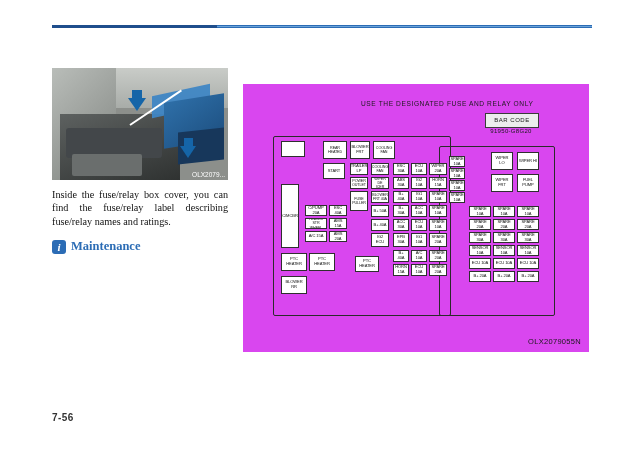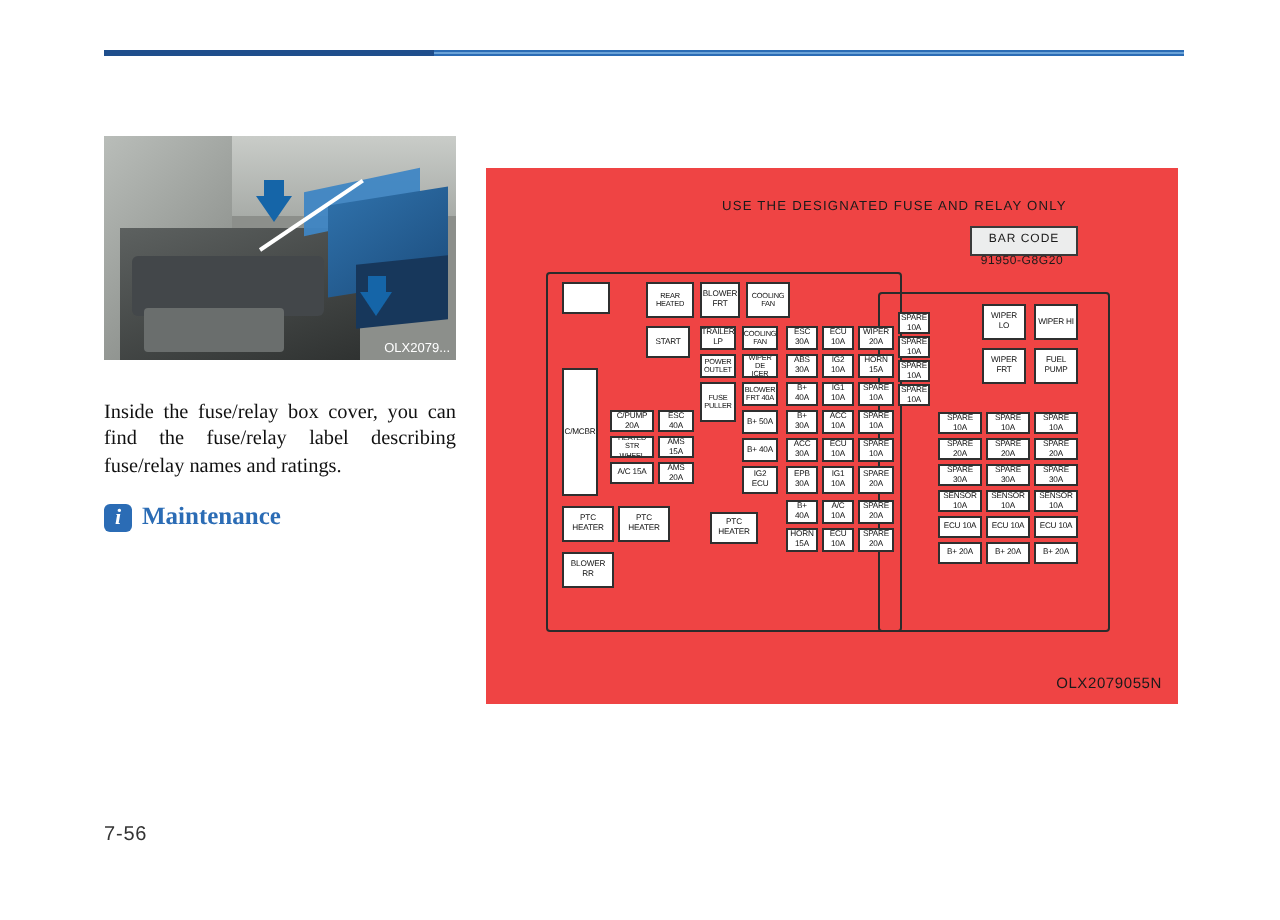--- a/index.html
+++ b/index.html
@@ -169,21 +169,21 @@
     bottom: 2px;
     font-family: "Liberation Sans", sans-serif;
     font-size: 6.5px;
     color: #ffffff;
   }
   .body-text {
     font-family: "Liberation Serif", serif;
     font-size: 10.2px;
     line-height: 13.4px;
     color: #111;
-    margin-top: 20px;
+    margin-top: 8px;
     width: 176px;
     text-align: justify;
   }
   .info-head {
     display: flex;
     align-items: center;
     margin-top: 11px;
     margin-bottom: 5px;
   }
   .info-icon {
@@ -215,21 +215,21 @@
     width: 176px;
     text-align: justify;
   }
   
   .diagram-panel {
     position: absolute;
     left: 243px;
     top: 84px;
     width: 346px;
     height: 268px;
-    background: #ef4444;
+    background: #d946ef;
   }
   .diagram-title {
     position: absolute;
     left: 118px;
     top: 16px;
     font-family: "Liberation Sans", sans-serif;
     font-size: 6.6px;
     letter-spacing: .6px;
     color: #1a1a1a;
     white-space: nowrap;
@@ -311,20 +311,21 @@
   .cell.tiny { font-size: 3.7px; line-height: 4.1px; }
   
   .folio {
     position: absolute;
     left: 52px;
     top: 412px;
     font-family: "Liberation Sans", sans-serif;
     font-size: 10px;
     color: #333;
     letter-spacing: .4px;
+    font-weight: bold;
   }
 </style>
 </head>
 <body>
 
 <div class="page">
 
   <div class="header">
     <div class="header-rule">
       <div class="thick"></div>

